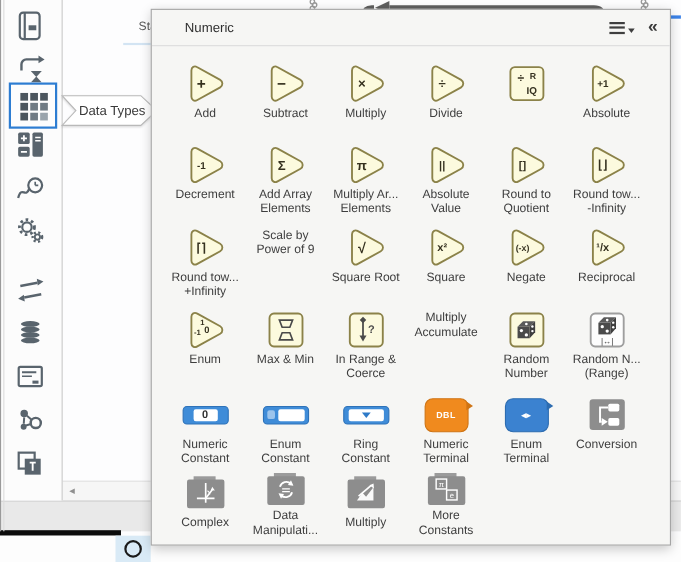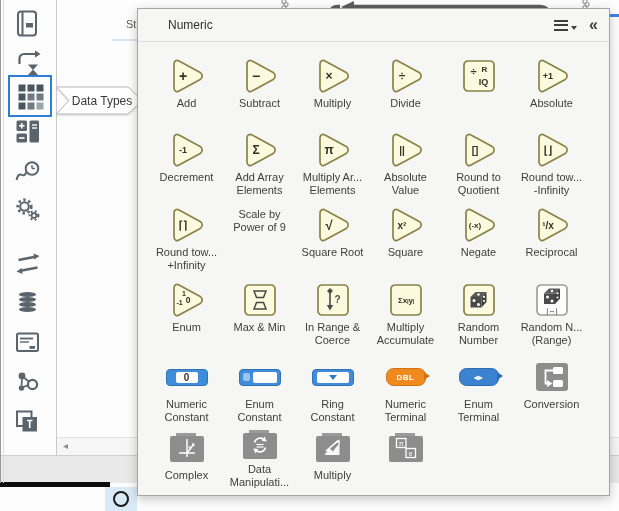--- a/index.html
+++ b/index.html
@@ -56,21 +56,21 @@
   .icon-wrap{height:38px;display:flex;align-items:center;justify-content:center;}
   .cell-label{margin-top:2px;font-size:11px;line-height:13px;color:#3e3e3e;text-align:center;white-space:pre-line;}
 
   
   .pill{width:42px;height:17px;background:#3f8cd8;border:1px solid #2e72b8;border-radius:4px;position:relative;box-sizing:border-box;}
   .pill .box{position:absolute;top:2px;bottom:2px;background:#fff;border-radius:2px;
     font-size:10px;font-weight:bold;color:#333;text-align:center;line-height:11px;}
   .pill .knob{position:absolute;left:3px;top:3.5px;width:7px;height:8px;background:#9cc4ec;border-radius:2px;}
   .pill .ringcaret{width:0;height:0;border-left:4px solid transparent;border-right:4px solid transparent;
     border-top:5px solid #2e7ac8;margin:3px auto 0 auto;}
-  .term{width:40px;height:18px;border-radius:7.5px;display:flex;align-items:center;justify-content:center;
+  .term{width:40px;height:31px;border-radius:7.5px;display:flex;align-items:center;justify-content:center;
     color:#fff;font-weight:bold;font-size:8px;letter-spacing:.5px;position:relative;box-sizing:border-box;}
   .term .tail{position:absolute;right:-5px;top:2.5px;width:0;height:0;
     border-top:4px solid transparent;border-bottom:4px solid transparent;}
 </style>
 </head>
 <body>
 
 <div id="screen">
 
   <div class="diagram">
@@ -402,26 +402,20 @@
               <line x1="14" y1="9" x2="14" y2="23" stroke="#4a4a4a" stroke-width="1.6"></line>
               <rect x="11.9" y="5.9" width="4.2" height="4.2" fill="#4a4a4a" transform="rotate(45 14 8)"></rect>
               <polygon points="10.8,22 17.2,22 14,27.5" fill="#4a4a4a"></polygon>
               <text x="21.5" y="20" text-anchor="middle" font-size="10" fill="#4a4a4a" font-family="Liberation Sans, sans-serif" font-weight="bold">?</text>
             </svg>
           </div>
           <div class="cell-label">In Range &amp;
 Coerce</div>
         </div>
         <div class="cell">
-          <div class="icon-wrap">
-            <svg width="34" height="34" viewBox="0 0 34 34">
-              <rect x="2" y="2" width="30" height="30" rx="4" fill="#fcfade" stroke="#8b8249" stroke-width="1.7"></rect>
-              <text x="17" y="20" text-anchor="middle" font-size="8" fill="#35311f" font-family="Liberation Sans, sans-serif" font-weight="bold">Σxᵢyᵢ</text>
-            </svg>
-          </div>
           <div class="cell-label">Multiply
 Accumulate</div>
         </div>
         <div class="cell">
           <div class="icon-wrap">
             <svg width="34" height="34" viewBox="0 0 34 34">
               <rect x="2" y="2" width="30" height="30" rx="4" fill="#fcfade" stroke="#8b8249" stroke-width="1.7"></rect>
               <rect x="8.5" y="14" width="11" height="10.5" fill="#4a4a4a"></rect>
               <polygon points="8.5,14 13.5,9 24.5,9 19.5,14" fill="#5a5a5a"></polygon>
               <polygon points="19.5,14 24.5,9 24.5,19 19.5,24.5" fill="#3f3f3f"></polygon>
@@ -555,17 +549,19 @@
           <div class="icon-wrap">
             <svg width="36" height="32" viewBox="0 0 36 32">
               <rect x="7" y="1" width="20" height="5" fill="#9b9b9b"></rect>
               <rect x="1" y="4" width="34" height="26" rx="2" fill="#8d8d8d"></rect>
               <rect x="8.5" y="6.5" width="9.5" height="9" fill="none" stroke="#fff" stroke-width="1.3"></rect>
               <rect x="18" y="16.5" width="9.5" height="9" fill="none" stroke="#fff" stroke-width="1.3"></rect>
               <text x="13.2" y="13.5" text-anchor="middle" font-size="7" fill="#fff" font-family="Liberation Sans, sans-serif" font-weight="normal">π</text>
               <text x="22.8" y="23.7" text-anchor="middle" font-size="7" fill="#fff" font-family="Liberation Sans, sans-serif" font-weight="normal">e</text>
             </svg>
           </div>
+          <div class="cell-label">More
+Constants</div>
         </div>
       </div>
   </div>
 
 </div>
 
 </body></html>

